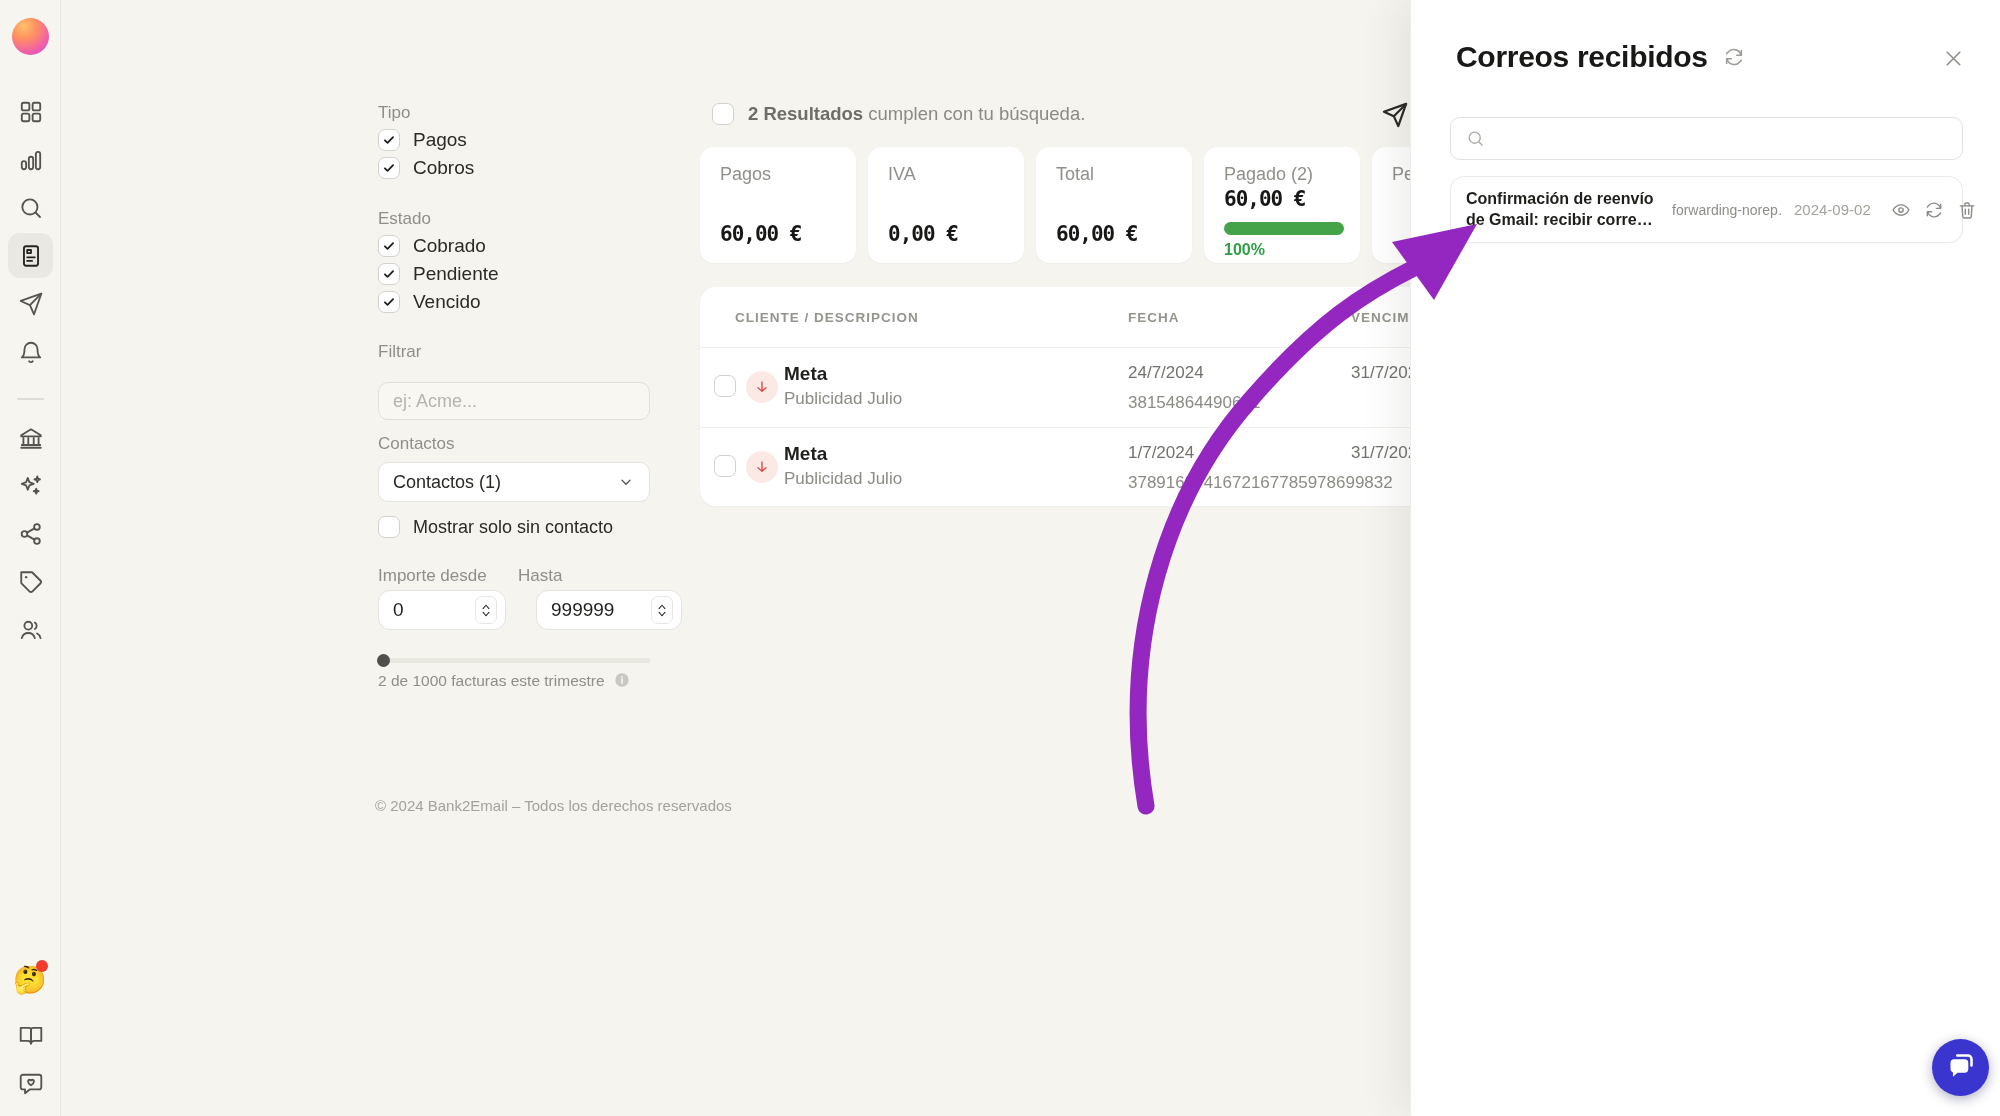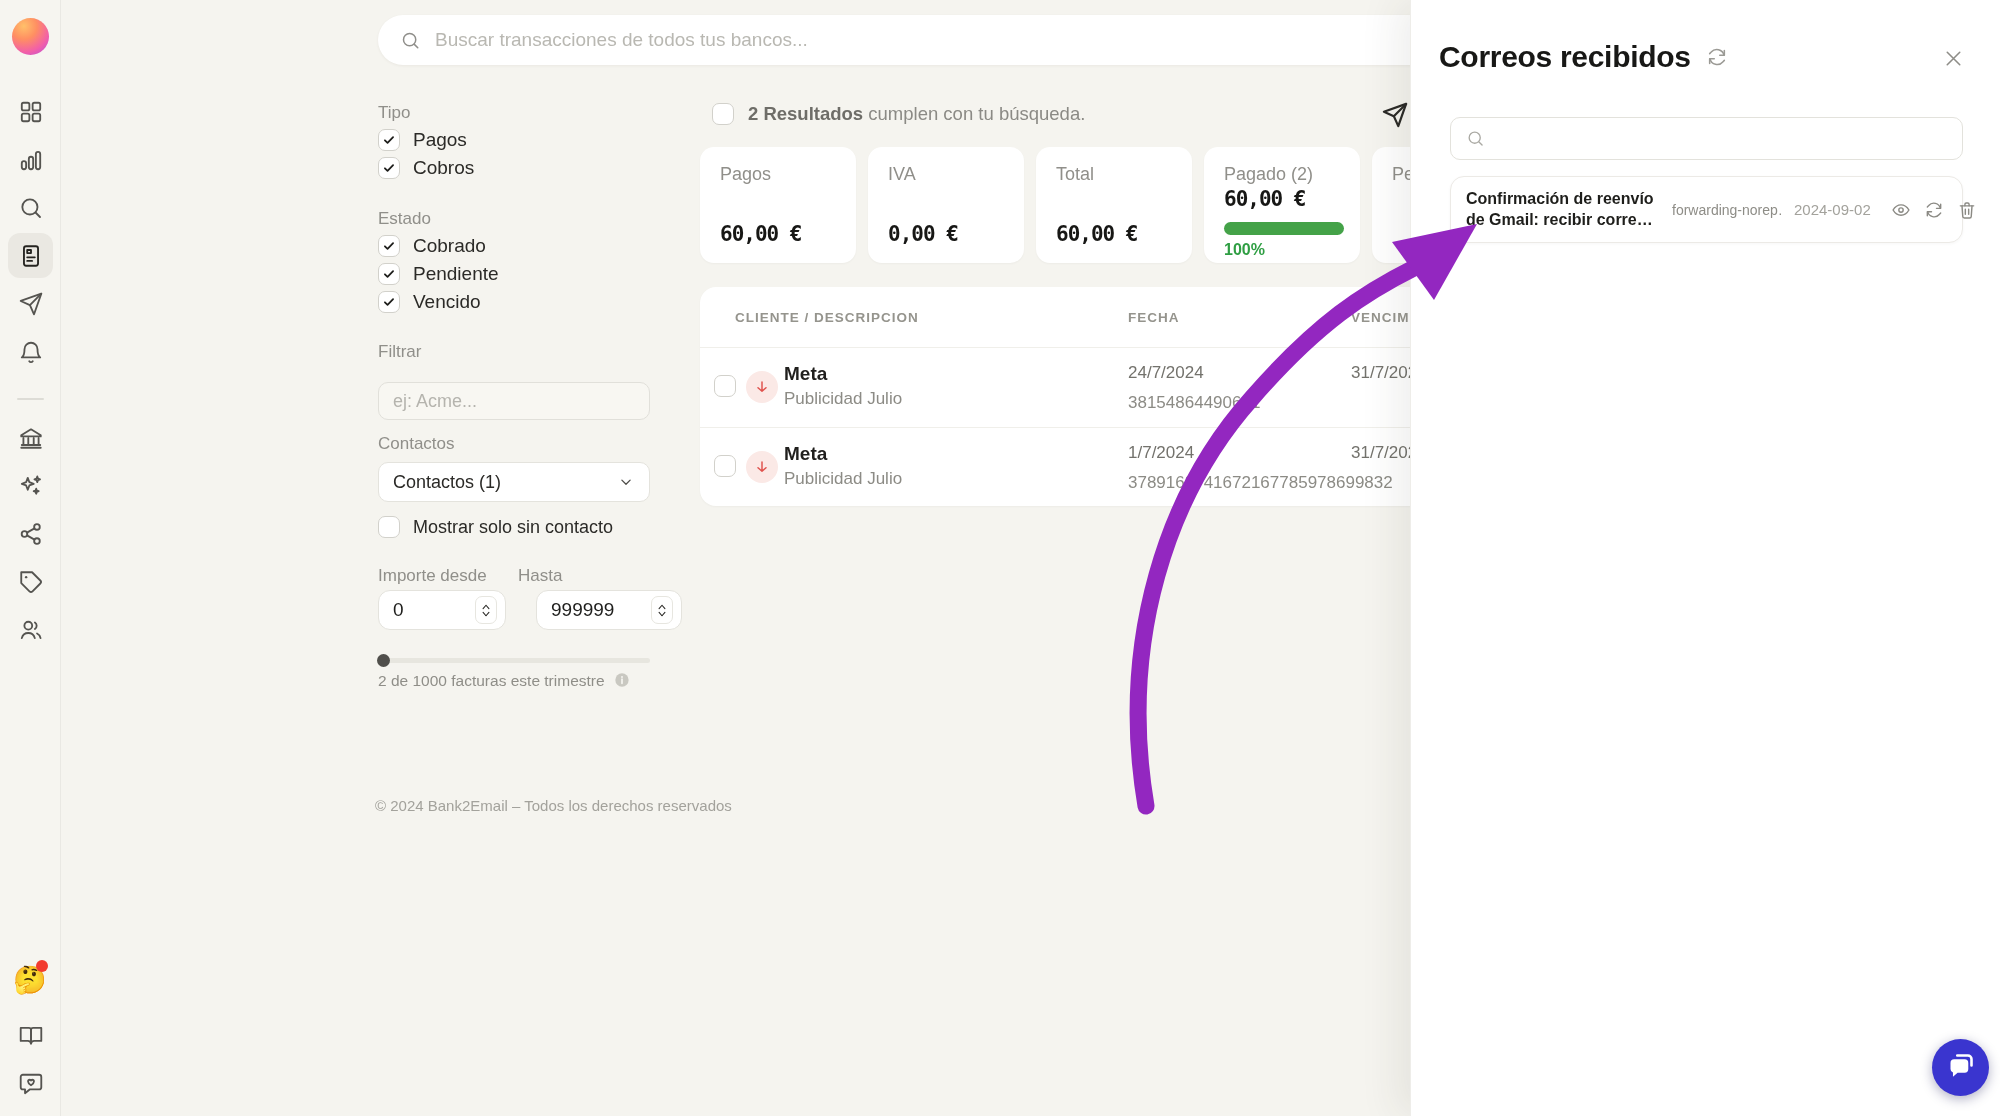--- a/index.html
+++ b/index.html
@@ -79,21 +79,21 @@
   .t-desc{position:absolute;left:84px;top:42px;font-size:17px;color:#8c8b85}
   .t-date{position:absolute;left:428px;top:16px;font-size:17px;color:#73726c;white-space:nowrap}
   .t-ref{position:absolute;left:428px;top:46px;font-size:17px;color:#8c8b85;white-space:nowrap}
   .t-due{position:absolute;left:651px;top:16px;font-size:17px;color:#73726c;white-space:nowrap}
 
   .footer{position:absolute;left:375px;top:797px;font-size:15px;color:#a3a29c}
 
   
   .drawer{position:absolute;left:1410px;top:0;width:590px;height:1116px;background:#fff;z-index:10;
     box-shadow:-14px 0 36px rgba(50,45,35,.08);border-left:1px solid #eeede9}
-  .drawer-title-row{position:absolute;left:28px;top:40px;display:flex;align-items:center;gap:15px}
+  .drawer-title-row{position:absolute;left:45px;top:40px;display:flex;align-items:center;gap:15px}
   .drawer-title{font-size:30px;font-weight:700;color:#181816;letter-spacing:-.3px}
   .drawer-refresh{border:none;background:transparent;color:#9b9a95;cursor:pointer;padding:0}
   .drawer-refresh svg{width:22px;height:22px}
   .drawer-close{position:absolute;right:34px;top:46px;border:none;background:transparent;color:#8e8d88;cursor:pointer;padding:0}
   .drawer-close svg{width:25px;height:25px;stroke-width:1.5}
   .drawer-sub{position:absolute;left:39px;top:80px;width:500px;font-size:16.5px;color:#8f8e88}
   .drawer-search{position:absolute;left:39px;top:117px;width:513px;height:43px;border:1.5px solid #e3e2dc;border-radius:10px;
     display:flex;align-items:center;gap:12px;padding:0 15px;color:#aaa9a3;background:#fff}
   .drawer-search svg{width:19px;height:19px;flex:none}
   .drawer-search input{border:none;outline:none;width:100%;font:17px "Liberation Sans","DejaVu Sans",sans-serif;background:transparent;color:#3a3a37}
@@ -242,29 +242,20 @@
     <button class="side-btn" style="top:1061px">
       <span>
           <svg class="ic" viewBox="0 0 24 24">
             <path d="M4.5 3.5h15a2 2 0 0 1 2 2V15a2 2 0 0 1-2 2h-8.7L6.5 20.5V17h-2a2 2 0 0 1-2-2V5.5a2 2 0 0 1 2-2z"></path>
             <path d="M12 13.2s-2.7-1.6-2.7-3.4c0-.9.7-1.7 1.6-1.7.5 0 1 .3 1.1.8.1-.5.6-.8 1.1-.8.9 0 1.6.8 1.6 1.7 0 1.8-2.7 3.4-2.7 3.4z"></path>
           </svg>
         </span>
     </button>
   </nav>
 
-  <div class="global-search">
-    <span>
-        <svg class="ic" viewBox="0 0 24 24">
-          <circle cx="11" cy="11" r="7"></circle>
-          <path d="m20.3 20.3-3.9-3.9"></path>
-        </svg>
-      </span>
-    <input type="text" placeholder="Buscar transacciones de todos tus bancos..." style="">
-  </div>
 
   <div class="flabel" style="top:103px">Tipo</div>
   <div class="chk-row" style="top:129px">
     <span class="chk">
         <svg class="ic" viewBox="0 0 24 24">
           <path d="m5 12.5 4.5 4.5L19 7"></path>
         </svg>
       </span>
     <span class="lbl">Pagos</span>
   </div>

